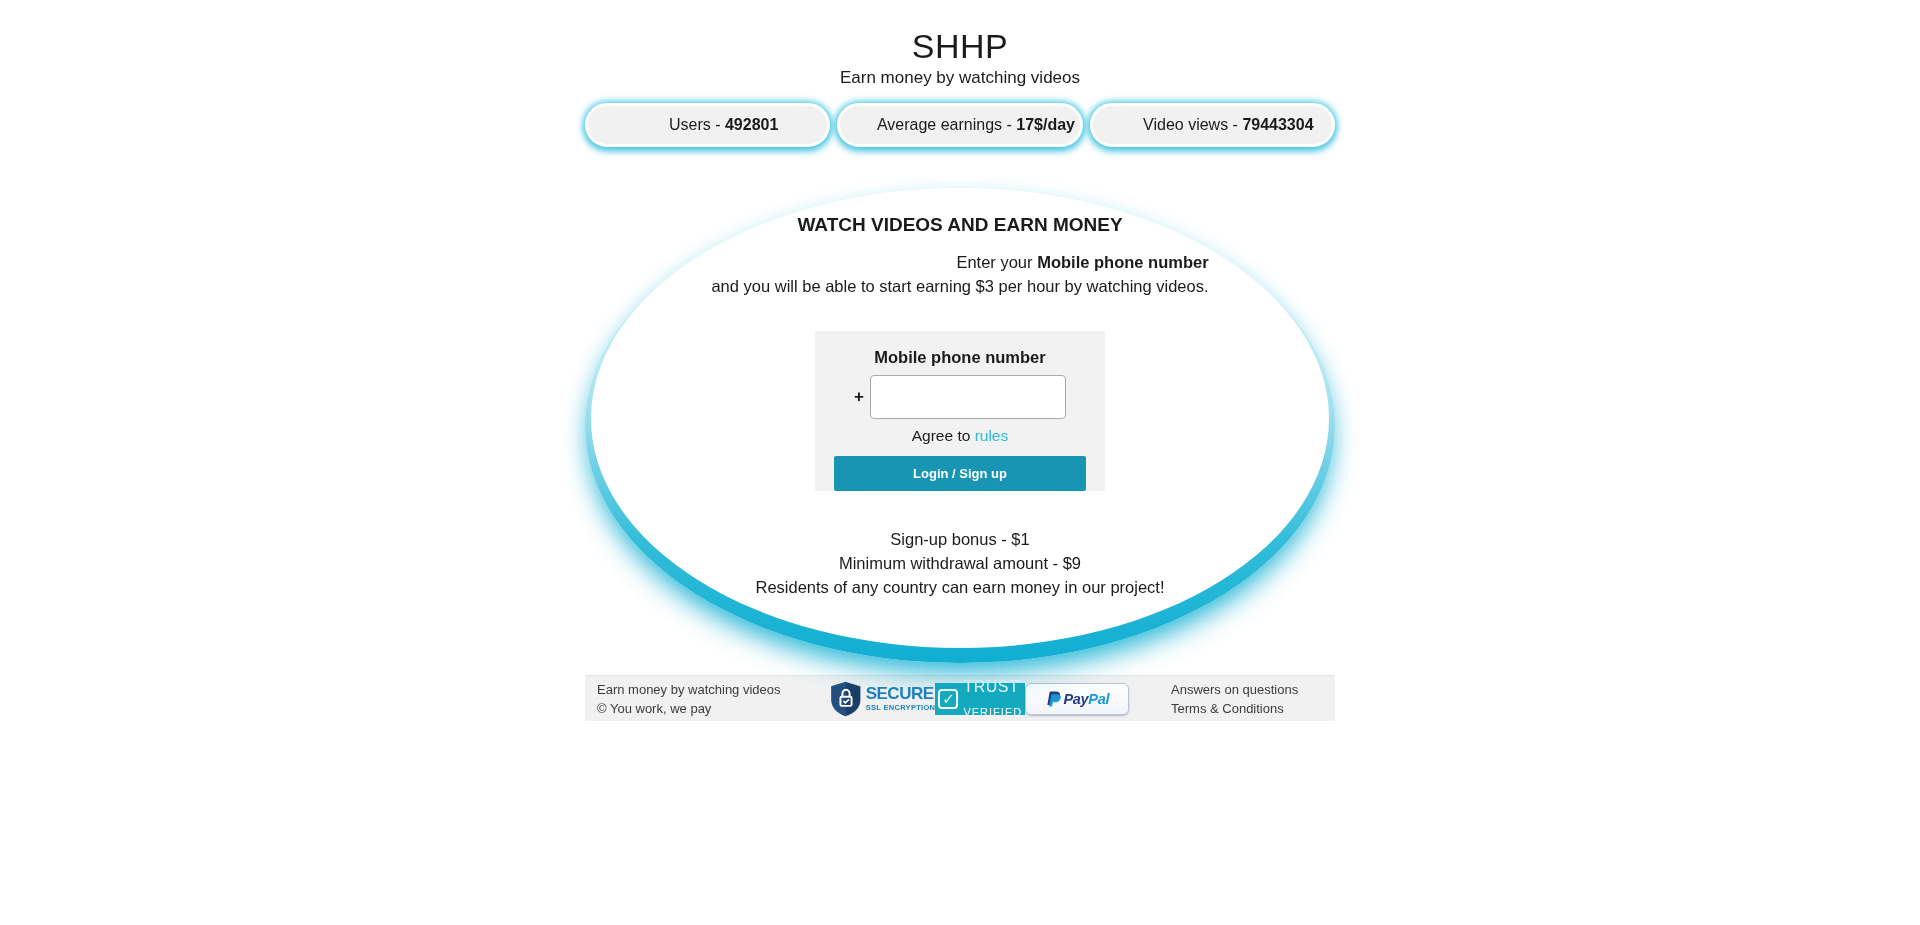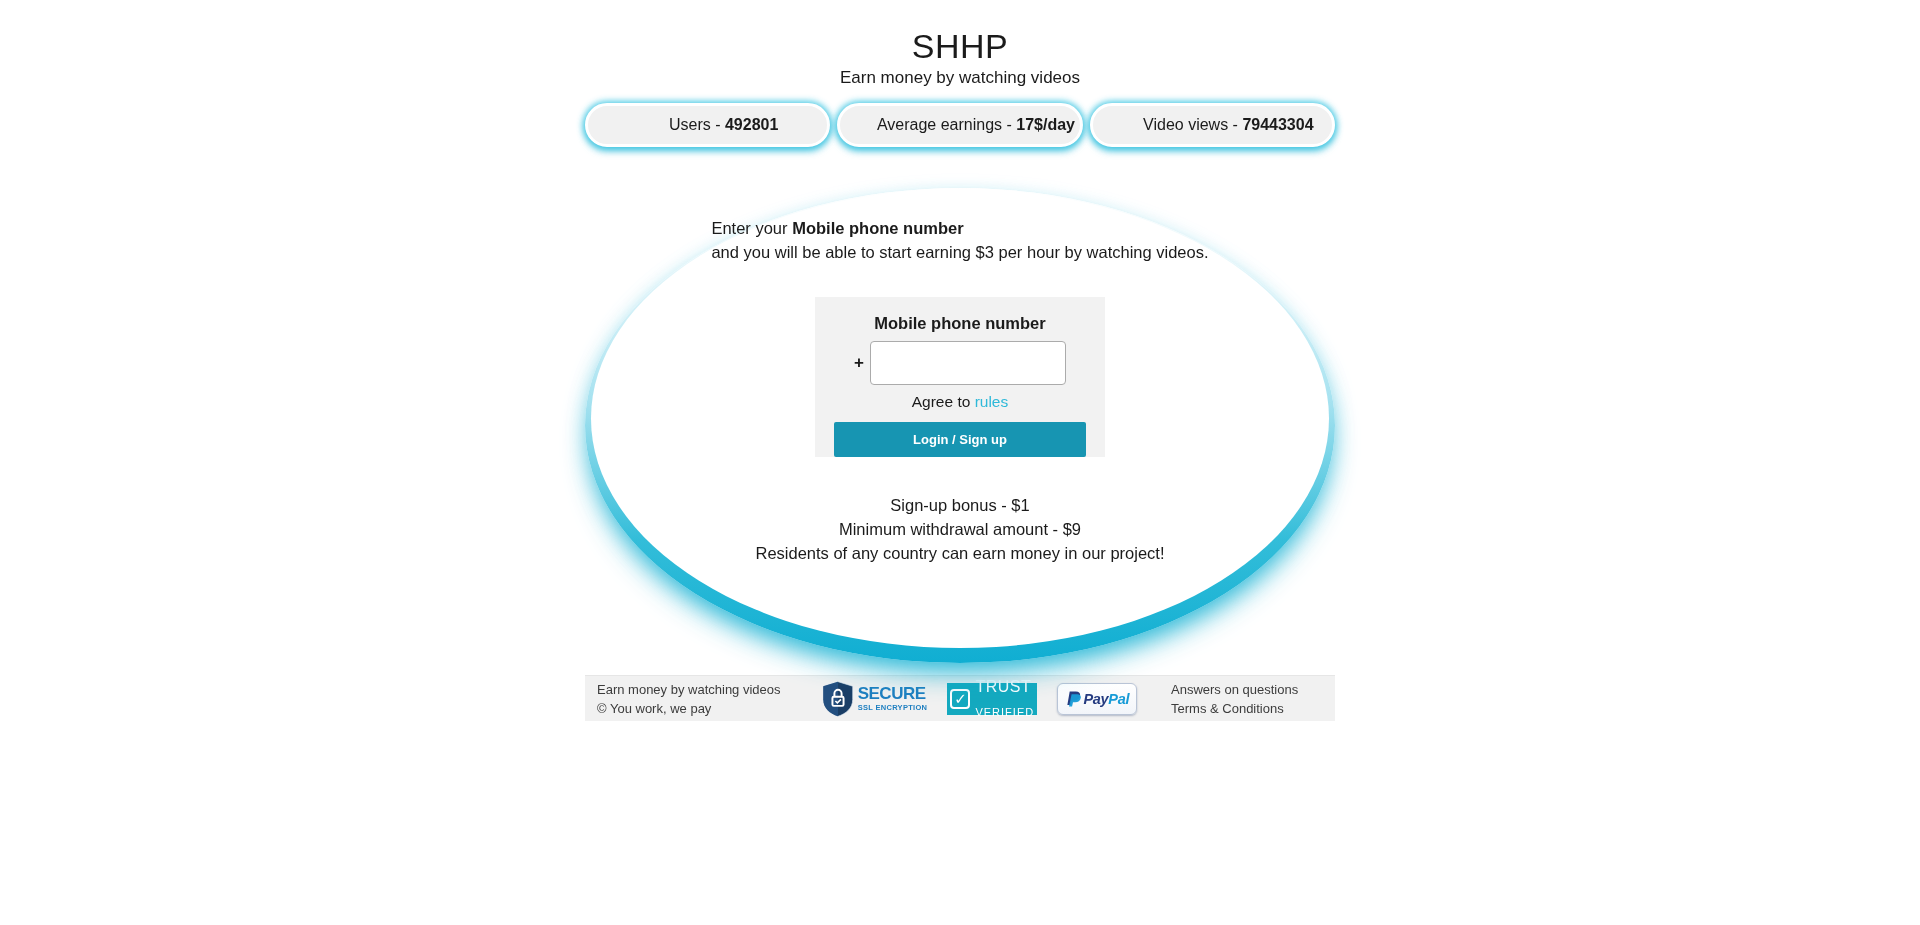--- a/index.html
+++ b/index.html
@@ -41,21 +41,21 @@
   }
   .circle-inner {
     position: absolute; left: 6px; right: 6px; top: 1px; bottom: 15px;
     background: #ffffff; border-radius: 50%;
   }
   .circle-content {
     position: relative; z-index: 1; height: 100%;
     display: flex; flex-direction: column; align-items: center;
   }
   .hero-heading { font-size: 19px; font-weight: 700; margin-top: 26px; }
-  .hero-intro { margin-top: 28px; text-align: left; font-size: 16.5px; line-height: 24px; }
+  .hero-intro { margin-top: 14px; text-align: right; font-size: 16.5px; line-height: 24px; }
   .hero-intro b { font-weight: 700; }
 
   
   .signup-form {
     width: 290px; height: 160px; margin-top: 33px;
     background: #f2f2f2;
     display: flex; flex-direction: column; align-items: center;
     padding-top: 16px;
   }
   .form-label { font-size: 16.5px; font-weight: 700; line-height: 20px; }
@@ -82,21 +82,21 @@
   
   .footer {
     width: 750px; height: 46px; margin-top: 12px;
     background: #f1f1f1; border-top: 1px solid #e6e6e6;
     display: flex; align-items: center;
     padding: 0 12px;
     font-size: 13px; color: #3c3c3c;
   }
   .footer-col { line-height: 19px; }
   .footer-left { width: 190px; }
-  .footer-center { flex: 1; display: flex; align-items: center; justify-content: center; gap: 20px; }
+  .footer-center { flex: 1; display: flex; align-items: center; justify-content: center; }
   .footer-right { width: 152px; }
   .footer-link { display: block; color: #3c3c3c; text-decoration: none; cursor: pointer; line-height: 19px; }
 
   
   .badge-ssl { display: flex; align-items: center; gap: 3px; }
   .ssl-text { display: flex; flex-direction: column; justify-content: center; }
   .ssl-title { color: #1e7fc0; font-weight: 700; font-size: 17px; line-height: 15px; letter-spacing: -0.5px; }
   .ssl-sub { color: #1e7fc0; font-weight: 700; font-size: 7.5px; letter-spacing: 0.3px; margin-top: 2px; text-align: center; }
   .badge-trust {
     width: 90px; height: 32px; background: #14a9bf;
@@ -104,21 +104,21 @@
   }
   .trust-check {
     width: 20px; height: 20px; border: 2px solid #ffffff; border-radius: 4px;
     display: flex; align-items: center; justify-content: center;
     color: #ffffff; font-size: 15px; font-weight: 700; line-height: 1;
   }
   .trust-text { display: flex; flex-direction: column; }
   .trust-title { color: #ffffff; font-weight: 400; font-size: 16px; line-height: 13px; letter-spacing: 0.5px; }
   .trust-sub { color: #ffffff; font-size: 11px; line-height: 10px; letter-spacing: 1px; margin-top: 14px; }
   .badge-paypal {
-    width: 80px; height: 32px; background: linear-gradient(180deg,#ffffff,#f2f5fa);
+    width: 104px; height: 32px; background: linear-gradient(180deg,#ffffff,#f2f5fa);
     border: 1px solid #b9c4d6; border-radius: 6px;
     box-shadow: 0 1px 2px rgba(60,80,120,0.35);
     display: flex; align-items: center; justify-content: center; gap: 2px;
   }
   .paypal-word { font-size: 14.5px; font-weight: 700; font-style: italic; letter-spacing: -0.3px; }
   .pp-pay { color: #253b80; } .pp-pal { color: #179bd7; }
 </style>
 </head>
 <body>
 
@@ -138,20 +138,21 @@
     </div>
     <div class="stat-pill">
       <span>Video views - </span><b>79443304</b>
     </div>
   </div>
 
   <div class="circle-outer">
     <div class="circle-inner"></div>
     <div class="circle-content">
 
+      <div class="hero-heading">WATCH VIDEOS AND EARN MONEY</div>
 
       <div class="hero-intro">
         <span>Enter your </span><b>Mobile phone number</b><br>
         <span>and you will be able to start earning $3 per hour by watching videos.</span>
       </div>
 
       <div class="signup-form">
         <div class="form-label">Mobile phone number</div>
         <div class="input-row">
           <span class="plus-prefix">+</span>

